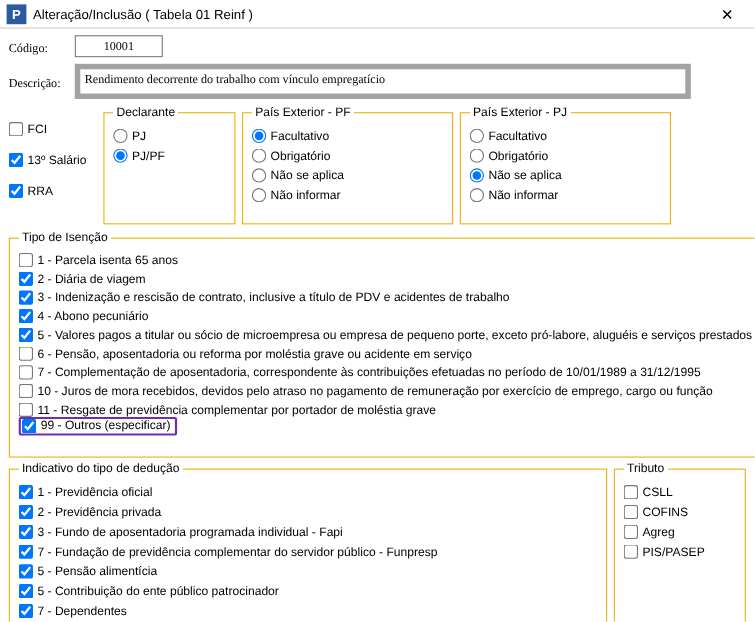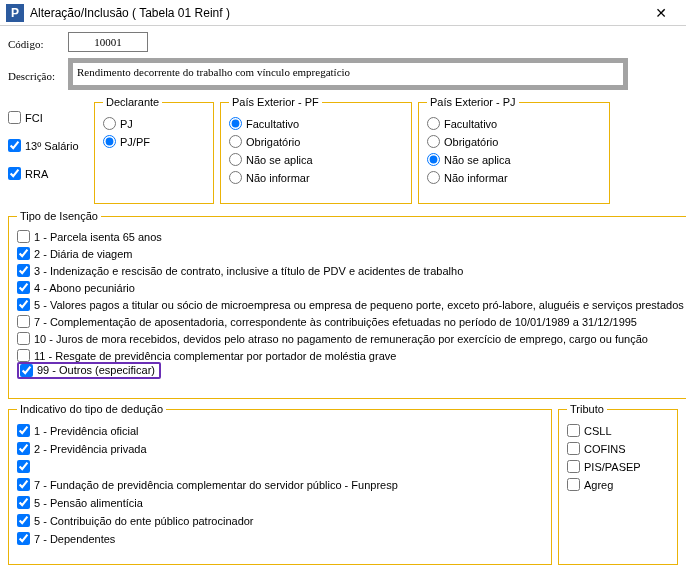--- a/index.html
+++ b/index.html
@@ -225,20 +225,24 @@
     <div class="checkline">
         <input type="checkbox" checked="" style="">
         <span>4 - Abono pecuniário</span>
       </div>
     <div class="checkline">
         <input type="checkbox" checked="" style="">
         <span>5 - Valores pagos a titular ou sócio de microempresa ou empresa de pequeno porte, exceto pró-labore, aluguéis e serviços prestados</span>
       </div>
     <div class="checkline">
         <input type="checkbox" style="">
+        <span>6 - Pensão, aposentadoria ou reforma por moléstia grave ou acidente em serviço</span>
+      </div>
+    <div class="checkline">
+        <input type="checkbox" style="">
         <span>7 - Complementação de aposentadoria, correspondente às contribuições efetuadas no período de 10/01/1989 a 31/12/1995</span>
       </div>
     <div class="checkline">
         <input type="checkbox" style="">
         <span>10 - Juros de mora recebidos, devidos pelo atraso no pagamento de remuneração por exercício de emprego, cargo ou função</span>
       </div>
     <div class="checkline">
         <input type="checkbox" style="">
         <span>11 - Resgate de previdência complementar por portador de moléstia grave</span>
       </div>
@@ -256,20 +260,21 @@
       <div class="checkline">
           <input type="checkbox" checked="" style="">
           <span>1 - Previdência oficial</span>
         </div>
       <div class="checkline">
           <input type="checkbox" checked="" style="">
           <span>2 - Previdência privada</span>
         </div>
       <div class="checkline">
           <input type="checkbox" checked="" style="">
+          <span>3 - Fundo de aposentadoria programada individual - Fapi</span>
         </div>
       <div class="checkline">
           <input type="checkbox" checked="" style="">
           <span>7 - Fundação de previdência complementar do servidor público - Funpresp</span>
         </div>
       <div class="checkline">
           <input type="checkbox" checked="" style="">
           <span>5 - Pensão alimentícia</span>
         </div>
       <div class="checkline">
@@ -287,22 +292,22 @@
       <div class="checkline">
           <input type="checkbox" style="">
           <span>CSLL</span>
         </div>
       <div class="checkline">
           <input type="checkbox" style="">
           <span>COFINS</span>
         </div>
       <div class="checkline">
           <input type="checkbox" style="">
+          <span>Agreg</span>
+        </div>
+      <div class="checkline">
+          <input type="checkbox" style="">
           <span>PIS/PASEP</span>
         </div>
-      <div class="checkline">
-          <input type="checkbox" style="">
-          <span>Agreg</span>
-        </div>
     </fieldset>
   </div>
 
 </div>
 
 </body></html>

